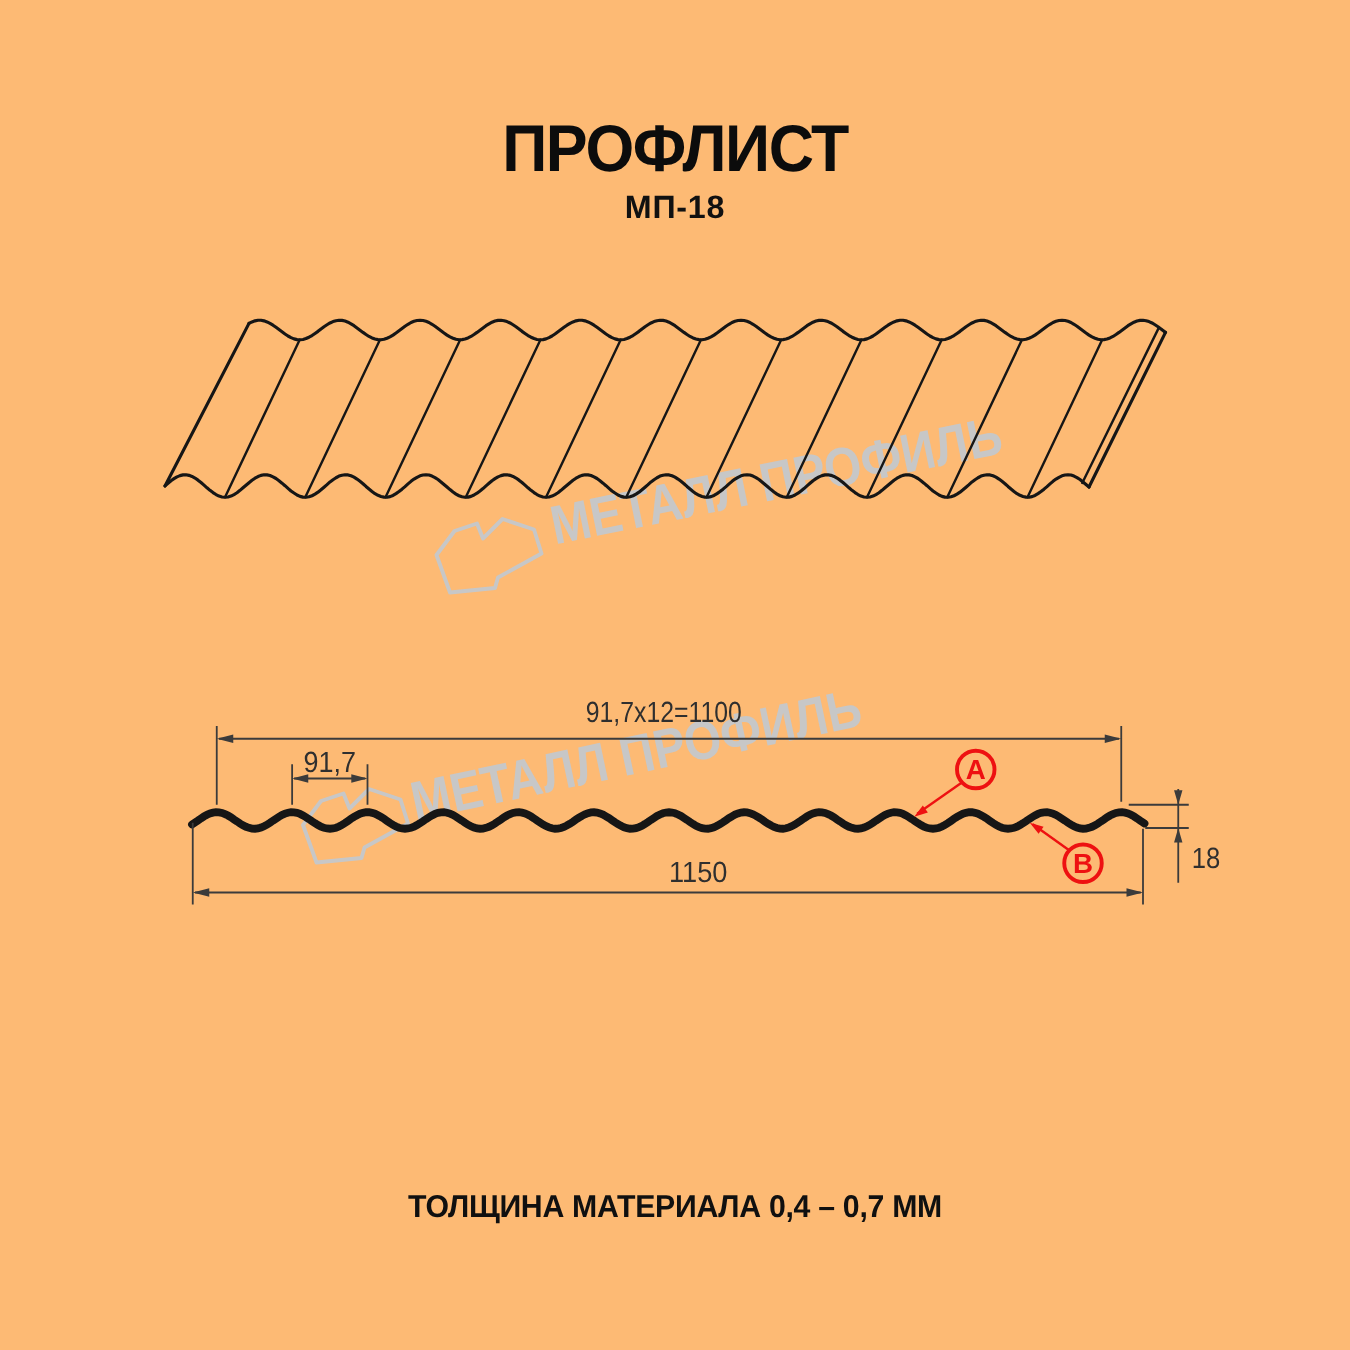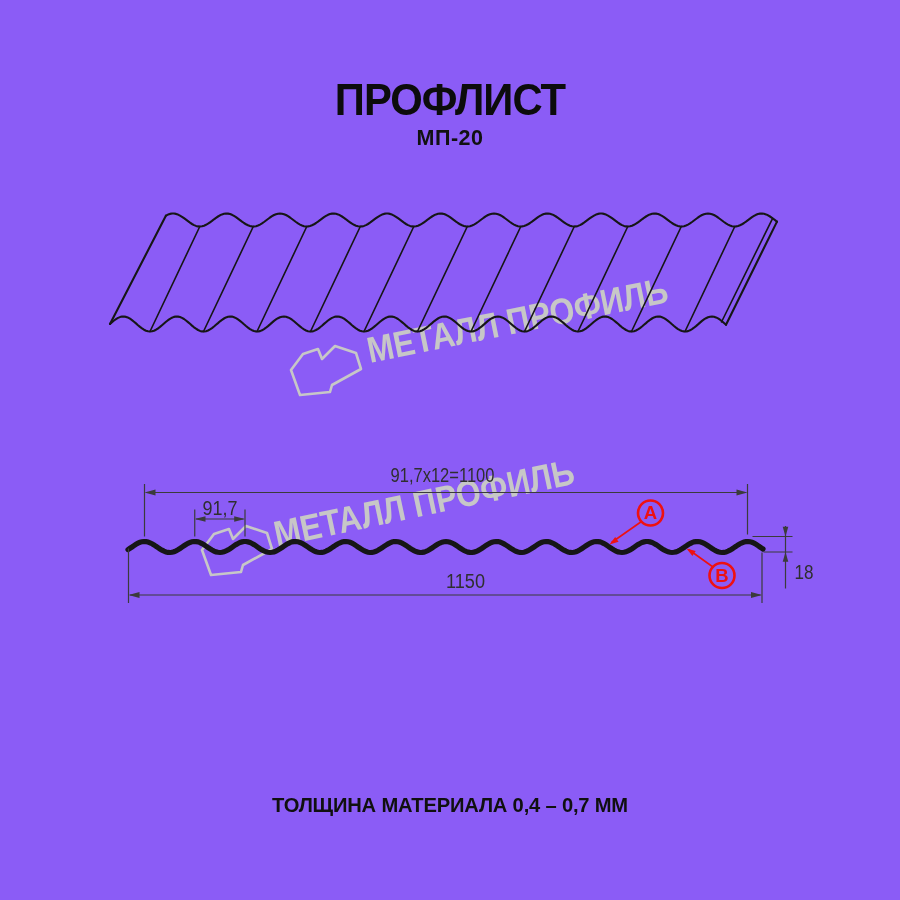--- a/index.html
+++ b/index.html
@@ -24,24 +24,24 @@
   .callout-head{fill:var(--accent,#ee1111);stroke:none;}
   .callout-text{fill:var(--accent,#ee1111);font-family:"Liberation Sans",sans-serif;
        font-size:18.5px;font-weight:700;}
   .wm-logo{fill:none;stroke:var(--wm,#c7c7c7);stroke-width:2.6;stroke-linejoin:round;}
   .wm-text{fill:var(--wm,#c7c7c7);font-family:"Liberation Sans",sans-serif;
        font-size:36.5px;font-weight:700;}
 </style>
 </head>
 <body>
 
-<div class="page" style="background: #8b5cf6;">
+<div class="page" style="background: #fdba74;">
 
   <div class="hdr title">ПРОФЛИСТ</div>
-  <div class="hdr subtitle">МП-20</div>
+  <div class="hdr subtitle">МП-18</div>
 
   <svg width="900" height="900" viewBox="0 0 900 900">
 
     <g>
       <path id="wm-logo-1" class="wm-logo" transform="translate(289,344)" d="M2,26 L14,10 L29,5 L33,15 L46,2 L67,9 L72,25 L43,41 L41,48 L11,51 Z"></path>
       <text class="wm-text" transform="translate(370,363) rotate(-11.5)" textLength="306" lengthAdjust="spacingAndGlyphs">МЕТАЛЛ ПРОФИЛЬ</text>
     </g>
 
     <g>
       <path id="wm-logo-2" class="wm-logo" transform="translate(200,524)" d="M2,26 L14,10 L29,5 L33,15 L46,2 L67,9 L72,25 L43,41 L41,48 L11,51 Z"></path>

